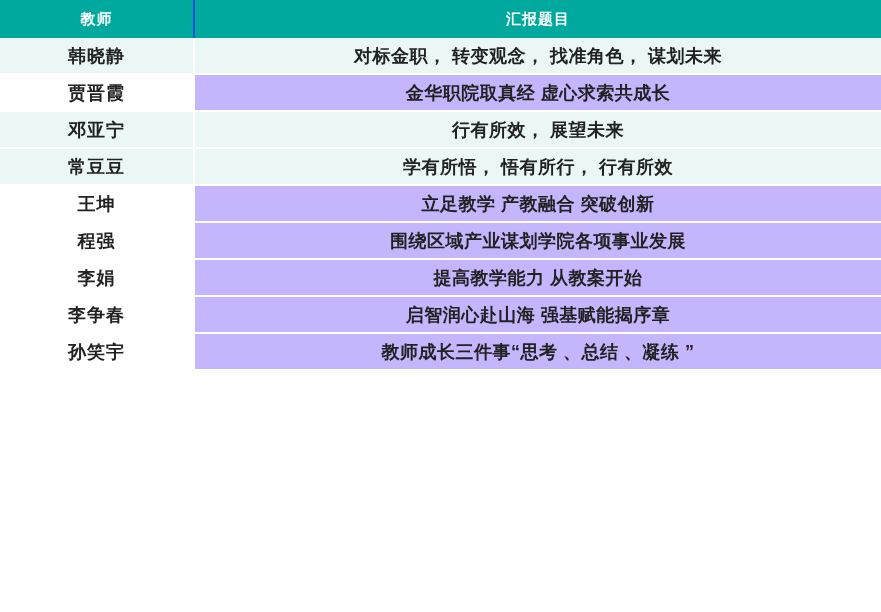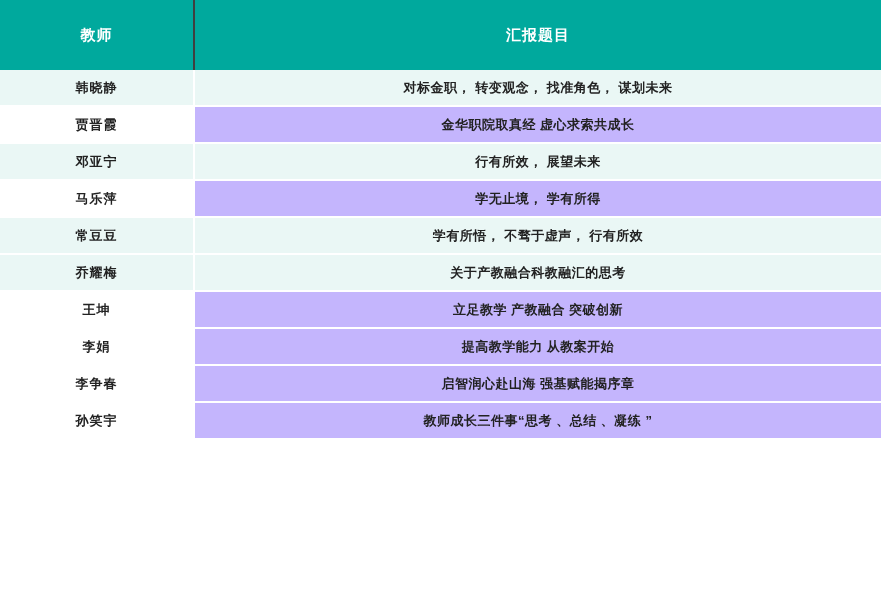--- a/index.html
+++ b/index.html
@@ -21,34 +21,34 @@
   table.report-table col.col-teacher { width: 194px; }
   table.report-table col.col-title { width: 687px; }
 
   thead th {
     background: #00A99D;
     color: #ffffff;
     font-weight: bold;
     font-size: 15px;
     height: 38px;
     line-height: 38px;
-    padding: 16px;
+    padding: 0;
     text-align: center;
     border: none;
     letter-spacing: 1px;
   }
   thead th.th-sep {
-    border-left: 2px solid #404040;
+    border-left: 2px solid #1d4ed8;
   }
 
   tbody td {
     height: 35px;
     padding: 0 6px;
     text-align: center;
-    font-size: 13px;
+    font-size: 18px;
     color: #222222;
     font-weight: bold;
     border-bottom: 2px solid #ffffff;
     border-top: none;
   }
   tbody td.cell-teacher {
     border-right: 2px solid #ffffff;
     letter-spacing: 1px;
   }
   tbody tr.row-odd td { background: #EAF7F5; }
@@ -77,35 +77,31 @@
         <td class="cell-title">对标金职，  转变观念，  找准角色，   谋划未来</td>
       </tr>
       <tr class="row-even">
         <td class="cell-teacher">贾晋霞</td>
         <td class="cell-title">金华职院取真经  虚心求索共成长</td>
       </tr>
       <tr class="row-odd">
         <td class="cell-teacher">邓亚宁</td>
         <td class="cell-title">行有所效，  展望未来</td>
       </tr>
-      <tr class="row-even">
-        <td class="cell-teacher">马乐萍</td>
-        <td class="cell-title">学无止境，  学有所得</td>
-      </tr>
       <tr class="row-odd">
         <td class="cell-teacher">常豆豆</td>
-        <td class="cell-title">学有所悟，   不骛于虚声，    行有所效</td>
-      </tr>
-      <tr class="row-odd">
-        <td class="cell-teacher">乔耀梅</td>
-        <td class="cell-title">关于产教融合科教融汇的思考</td>
+        <td class="cell-title">学有所悟，   悟有所行，    行有所效</td>
       </tr>
       <tr class="row-even">
         <td class="cell-teacher">王坤</td>
         <td class="cell-title">立足教学  产教融合  突破创新</td>
+      </tr>
+      <tr class="row-even">
+        <td class="cell-teacher">程强</td>
+        <td class="cell-title">围绕区域产业谋划学院各项事业发展</td>
       </tr>
       <tr class="row-even">
         <td class="cell-teacher">李娟</td>
         <td class="cell-title">提高教学能力  从教案开始</td>
       </tr>
       <tr class="row-even">
         <td class="cell-teacher">李争春</td>
         <td class="cell-title">启智润心赴山海  强基赋能揭序章</td>
       </tr>
       <tr class="row-even">

